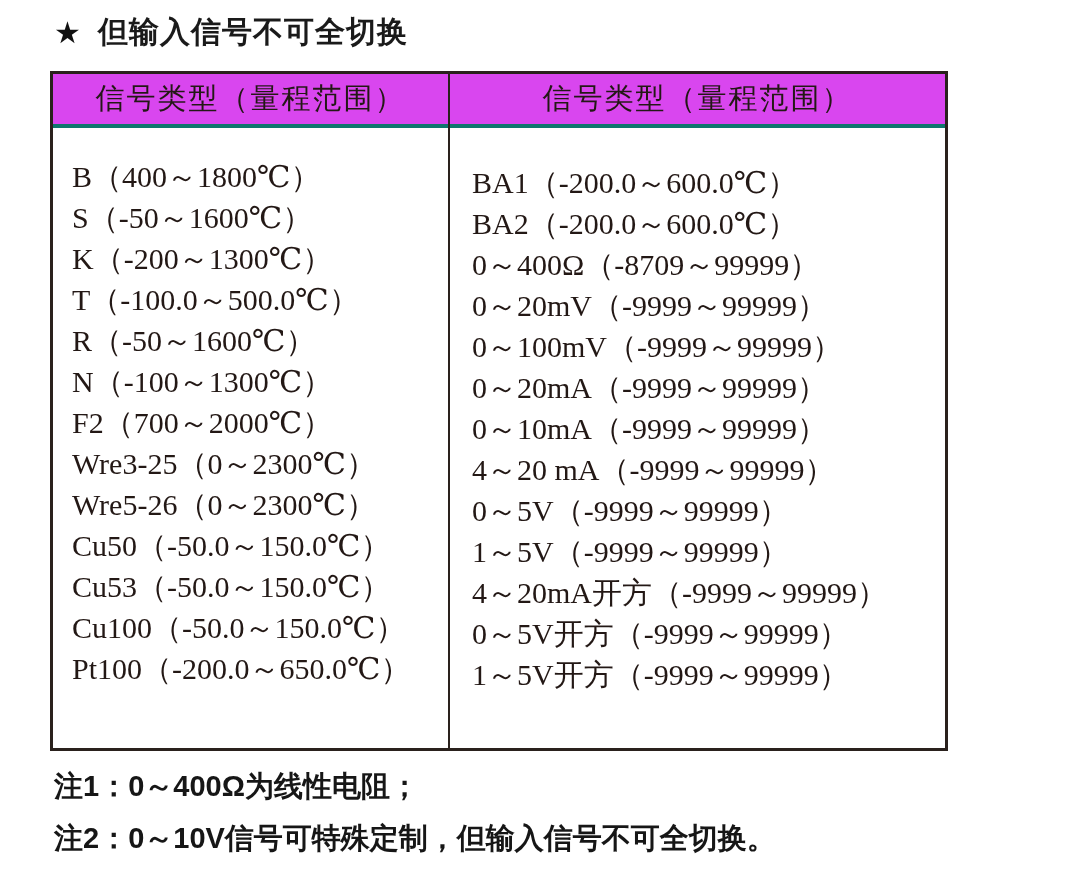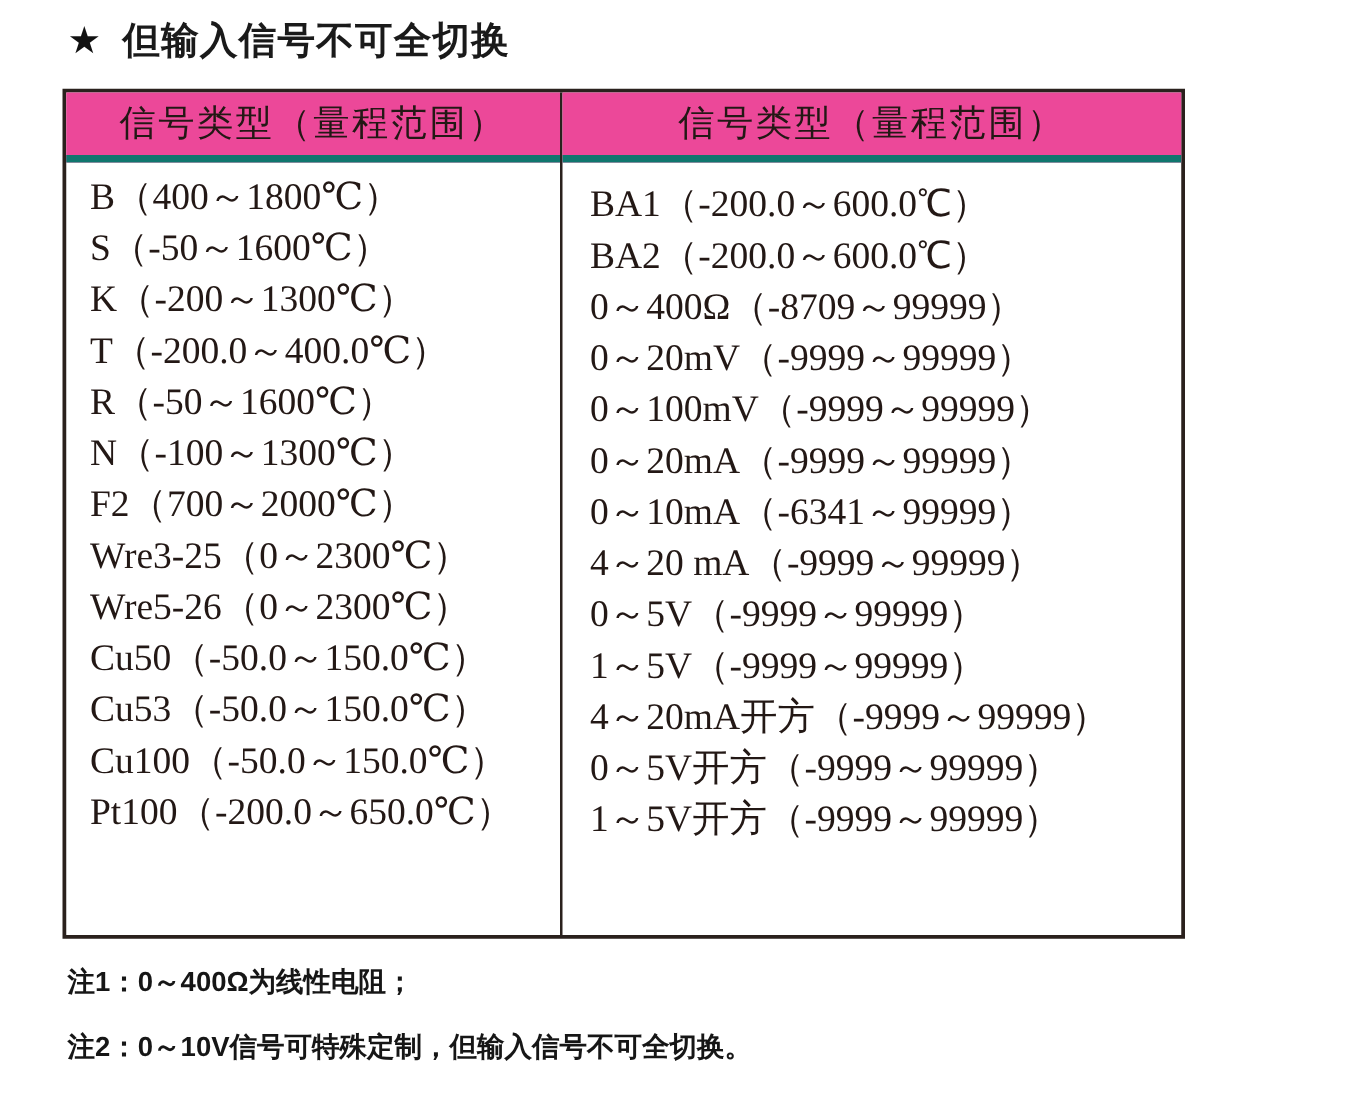--- a/index.html
+++ b/index.html
@@ -58,51 +58,51 @@
     width: 397px;
     border-right: 2px solid #2a211d;
     flex: 0 0 auto;
   }
   .col-right {
     flex: 1 1 auto;
   }
   .th {
     flex: 0 0 50px;
     height: 50px;
-    background: #ec4899;
-    border-bottom: 6px solid #0f766e;
+    background: #d946ef;
+    border-bottom: 4px solid #0f766e;
     display: flex;
     align-items: center;
     justify-content: center;
     font-size: 29px;
     letter-spacing: 2px;
     color: #231815;
     white-space: nowrap;
   }
   .tbody {
     padding: 7px 0 0 19px;
+    margin-top: 21px;
   }
   .col-right .tbody {
     padding: 13px 0 0 22px;
-    font-family: Liberation Serif, serif;
   }
   .row {
     font-size: 30px;
     line-height: 41px;
     white-space: nowrap;
     color: #231815;
   }
 
   
   .notes {
     position: absolute;
     left: 54px;
     top: 760px;
     font-family: "Liberation Sans", "DejaVu Sans", sans-serif;
-    font-size: 22px;
+    font-size: 29px;
     font-weight: 600;
     color: #161616;
     line-height: 52px;
     white-space: nowrap;
   }
 </style>
 </head>
 <body>
 
 <div class="doc-title">
@@ -110,42 +110,42 @@
   <span>但输入信号不可全切换</span>
 </div>
 
 <div class="signal-table">
   <div class="col col-left">
     <div class="th">信号类型（量程范围）</div>
     <div class="tbody">
       <div class="row">B（400～1800℃）</div>
       <div class="row">S（-50～1600℃）</div>
       <div class="row">K（-200～1300℃）</div>
-      <div class="row">T（-200.0～400.0℃）</div>
+      <div class="row">T（-100.0～500.0℃）</div>
       <div class="row">R（-50～1600℃）</div>
       <div class="row">N（-100～1300℃）</div>
       <div class="row">F2（700～2000℃）</div>
       <div class="row">Wre3-25（0～2300℃）</div>
       <div class="row">Wre5-26（0～2300℃）</div>
       <div class="row">Cu50（-50.0～150.0℃）</div>
       <div class="row">Cu53（-50.0～150.0℃）</div>
       <div class="row">Cu100（-50.0～150.0℃）</div>
       <div class="row">Pt100（-200.0～650.0℃）</div>
     </div>
   </div>
   <div class="col col-right">
     <div class="th">信号类型（量程范围）</div>
     <div class="tbody">
       <div class="row">BA1（-200.0～600.0℃）</div>
       <div class="row">BA2（-200.0～600.0℃）</div>
       <div class="row">0～400Ω（-8709～99999）</div>
       <div class="row">0～20mV（-9999～99999）</div>
       <div class="row">0～100mV（-9999～99999）</div>
       <div class="row">0～20mA（-9999～99999）</div>
-      <div class="row">0～10mA（-6341～99999）</div>
+      <div class="row">0～10mA（-9999～99999）</div>
       <div class="row">4～20 mA（-9999～99999）</div>
       <div class="row">0～5V（-9999～99999）</div>
       <div class="row">1～5V（-9999～99999）</div>
       <div class="row">4～20mA开方（-9999～99999）</div>
       <div class="row">0～5V开方（-9999～99999）</div>
       <div class="row">1～5V开方（-9999～99999）</div>
     </div>
   </div>
 </div>
 

